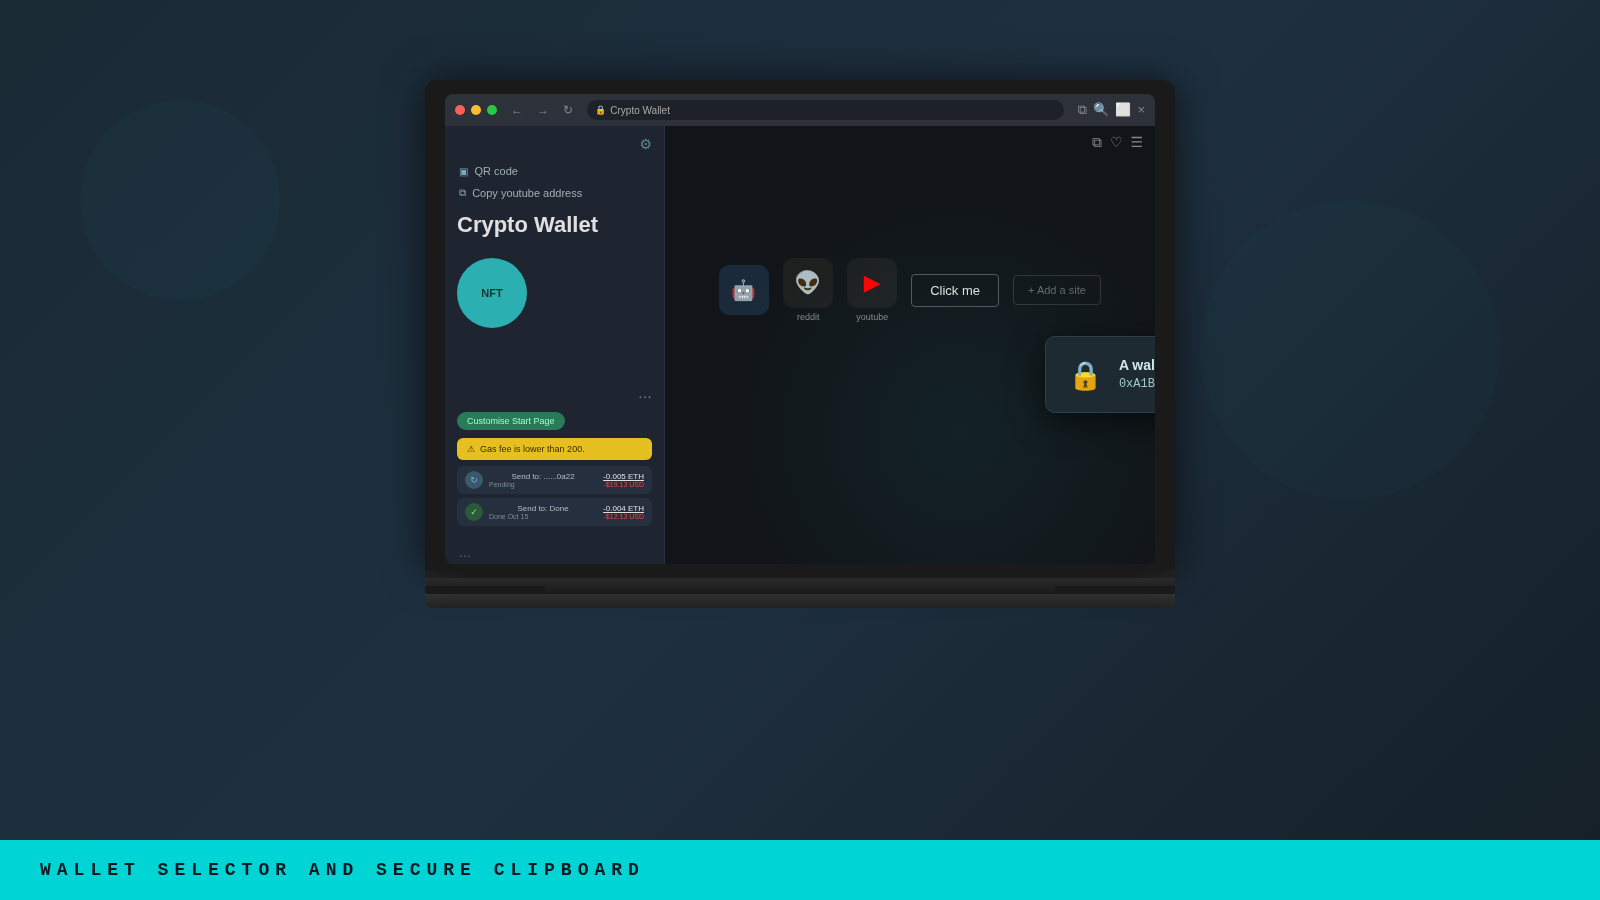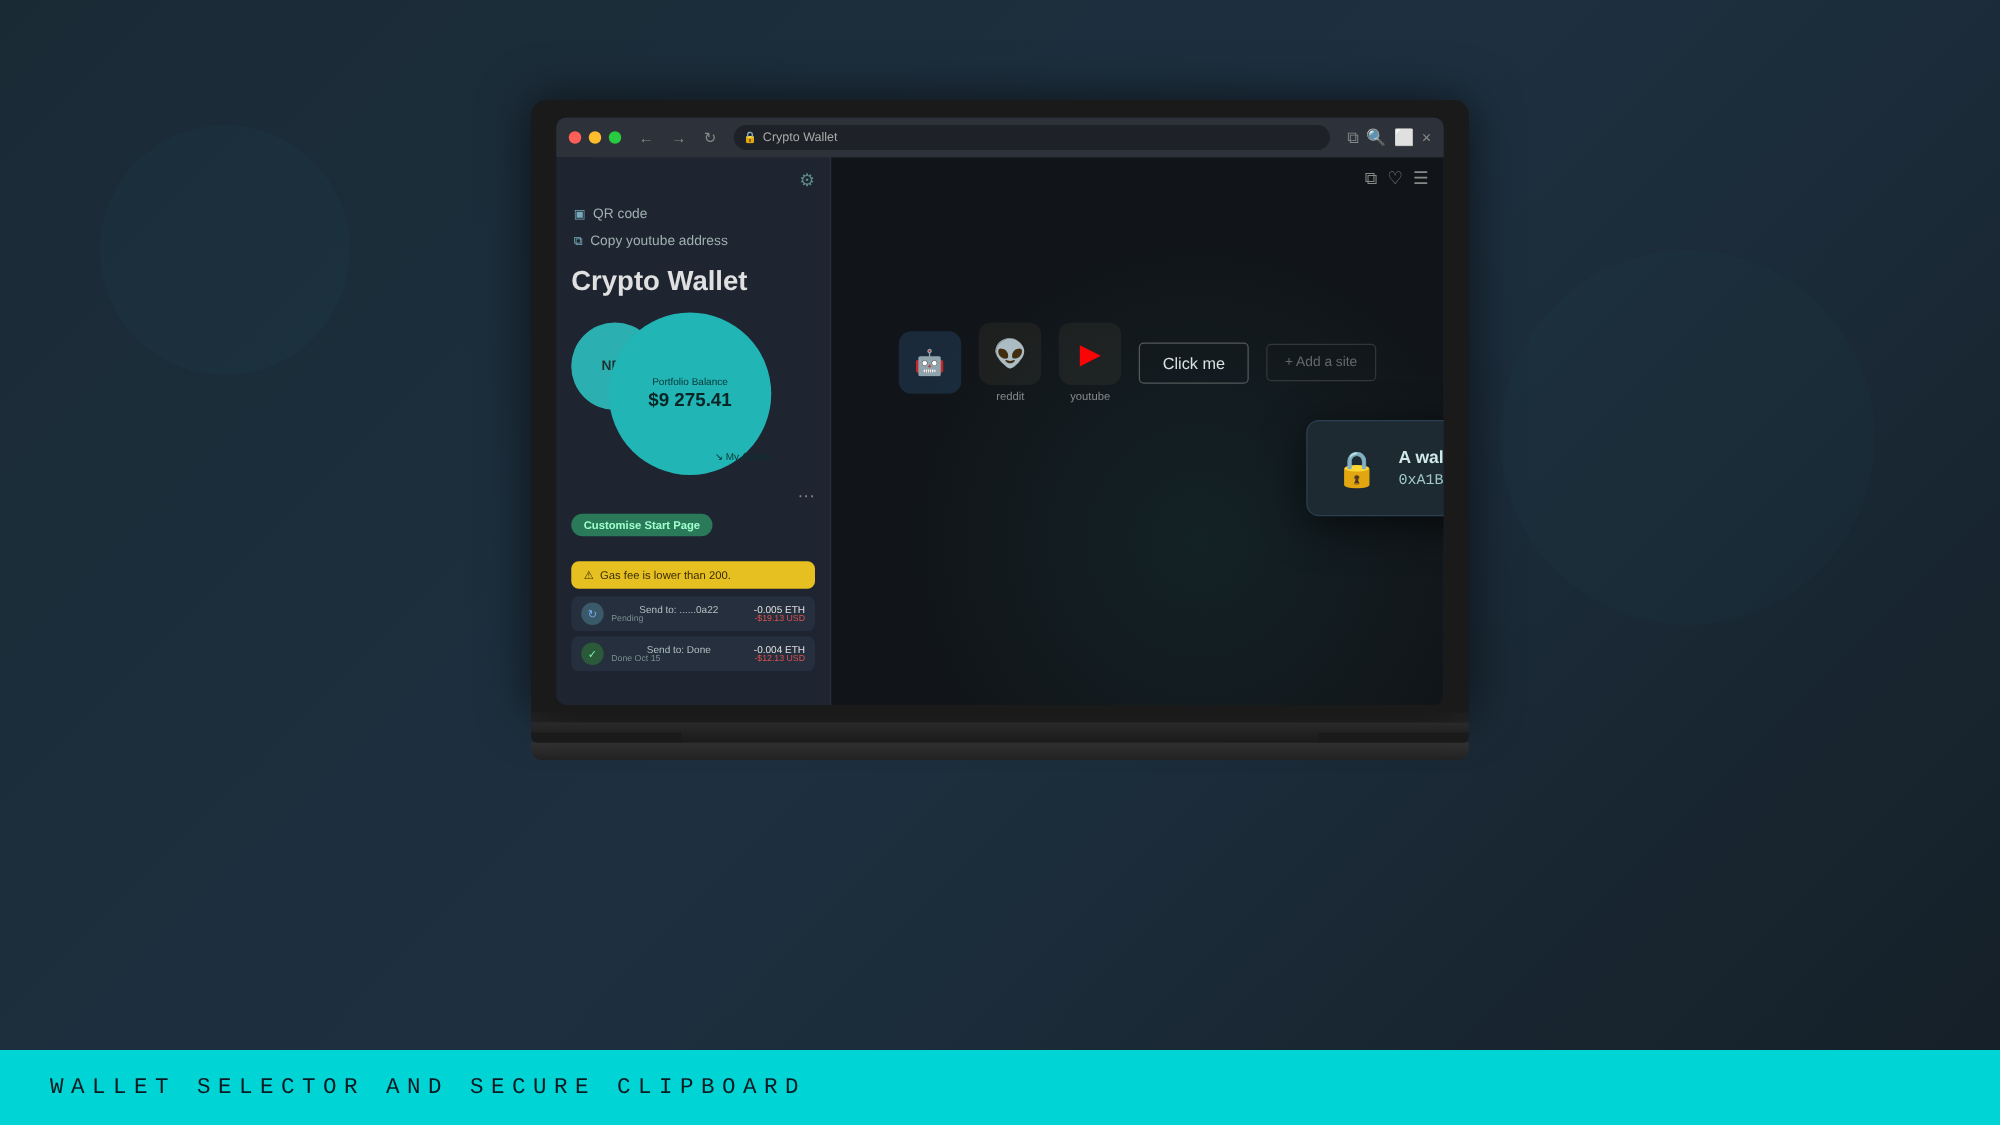--- a/index.html
+++ b/index.html
@@ -20,21 +20,21 @@
       width: 100%;
       height: 60px;
       background: #00d4d4;
       display: flex;
       align-items: center;
       padding: 0 40px;
     }
     .bottom-banner-text {
       color: #0a1a22;
       font-size: 18px;
-      font-weight: 400;
+      font-weight: 700;
       letter-spacing: 6px;
       font-family: 'Courier New', monospace;
     }
 
     
     .laptop-outer {
       position: absolute;
       top: 80px;
       left: 50%;
       transform: translateX(-50%);
@@ -228,23 +228,22 @@
 
     
     .customize-btn {
       background: #2a7a5a;
       color: #a0ffcc;
       border: none;
       border-radius: 10px;
       padding: 4px 10px;
       font-size: 9px;
       cursor: pointer;
-      margin-bottom: 20px;
+      margin-bottom: 8px;
       display: inline-block;
-      font-weight: bold;
     }
 
     
     .gas-alert {
       background: #e6c020;
       color: #3a2a00;
       border-radius: 6px;
       padding: 6px 10px;
       font-size: 9px;
       margin-bottom: 6px;
@@ -269,21 +268,21 @@
       display: flex; align-items: center; justify-content: center;
       font-size: 9px;
       flex-shrink: 0;
     }
     .tx-icon.pending { background: #3a5a6a; color: #7ae; }
     .tx-icon.done { background: #2a5a3a; color: #7ea; }
     .tx-info { flex: 1; }
     .tx-to { font-size: 8px; color: #b0c0c0; text-align: center; }
     .tx-status { font-size: 7px; color: #7a9090; }
     .tx-amount { text-align: right; }
-    .tx-eth { font-size: 8px; color: #e0e0e0; }
+    .tx-eth { font-size: 8px; color: #e0e0e0; text-decoration: underline; }
     .tx-usd { font-size: 7px; color: #e05050; }
 
     
     .wallet-icon-bar {
       position: absolute;
       left: 0;
       top: 0;
       bottom: 0;
       width: 28px;
       background: #161e28;
@@ -526,28 +525,20 @@
             </div>
 
             <div class="wallet-main-content">
               <div class="wallet-title">Crypto Wallet</div>
 
               
               <div class="wallet-bubbles">
                 <div class="nft-bubble">
                   <span>NFT</span>
                 </div>
-                <div class="portfolio-bubble">
-                  <span class="portfolio-label">Portfolio Balance</span>
-                  <span class="portfolio-value">$9 275.41</span>
-                  <div class="my-assets-link">
-                    <span>↘</span>
-                    <span>My Assets</span>
-                  </div>
-                </div>
               </div>
 
               
               <div class="more-btn">···</div>
 
               
               <button class="customize-btn">Customise Start Page</button>
 
               
               <div class="gas-alert">

